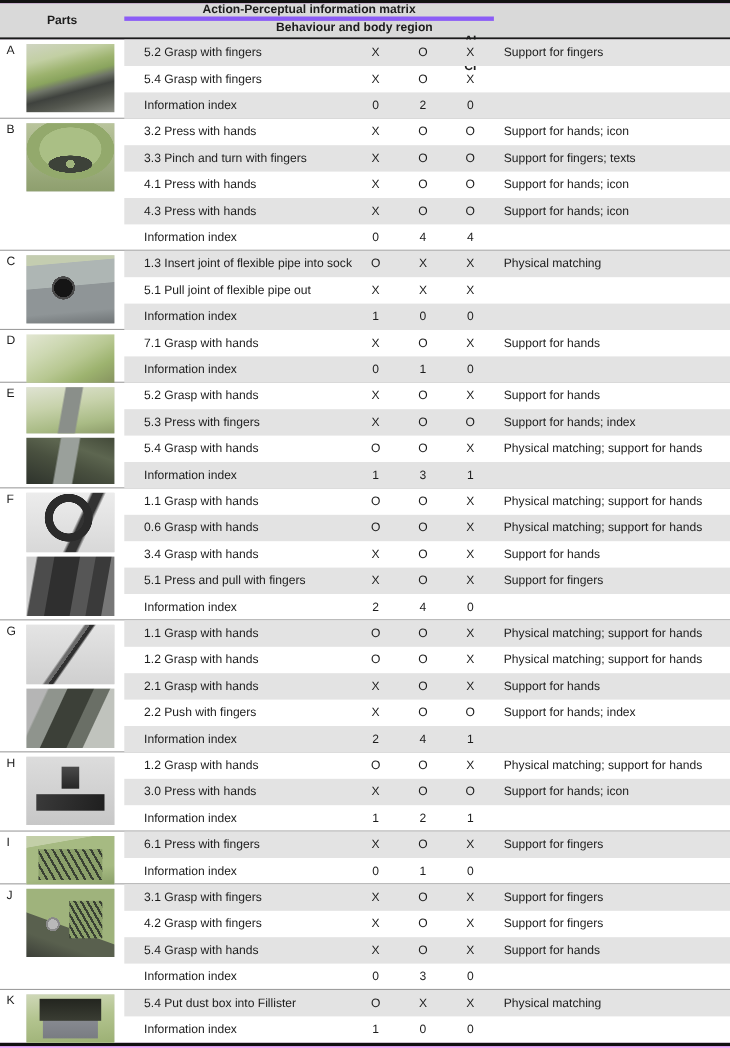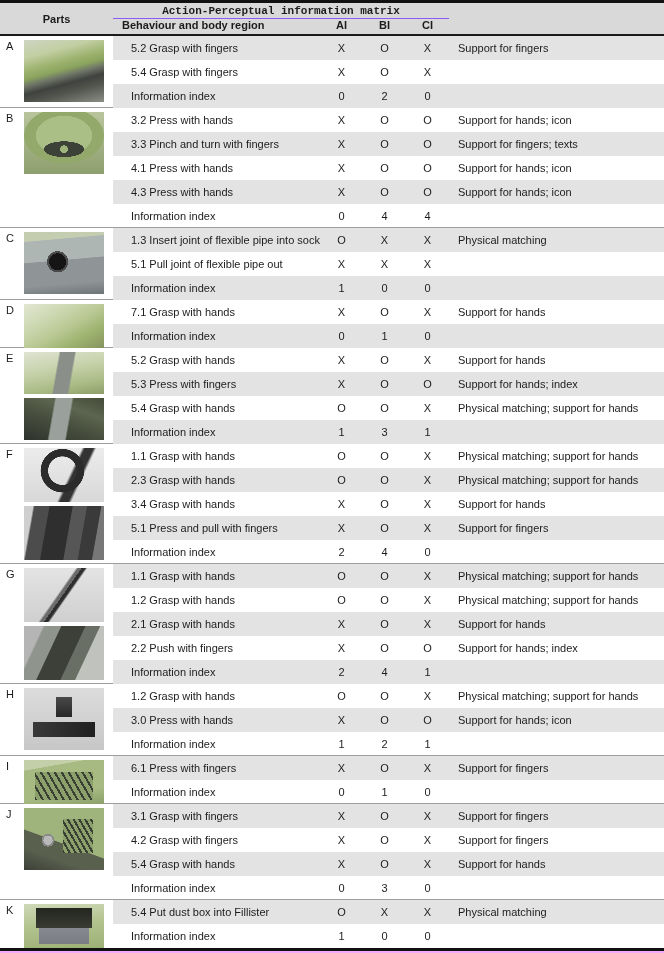--- a/index.html
+++ b/index.html
@@ -11,24 +11,23 @@
   
   .thead{
     display:flex;height:31px;background:#d9d9d9;
     border-bottom:2px solid #1a1a1a;box-sizing:content-box;
     font-weight:bold;font-size:11px;
   }
   .th-parts{width:113px;display:flex;align-items:center;justify-content:center;}
   .th-matrix{width:336px;display:flex;flex-direction:column;}
   .th-matrix-title{
     height:15px;display:flex;align-items:center;justify-content:center;
-    border-bottom:1px solid #8b5cf6;
-    font-family:Liberation Mono, monospace;
+    border-bottom:4px solid #8b5cf6;
   }
-  .th-matrix-sub{height:15px;display:flex;align-items:flex-start;}
+  .th-matrix-sub{height:15px;display:flex;align-items:flex-end;flex-direction:column;}
   .th-behaviour{width:207px;padding-left:9px;box-sizing:border-box;}
   .th-col{width:43px;text-align:center;}
   .th-content{flex:1;display:flex;align-items:center;padding-left:9px;}
   
   .tbody{width:664px;}
   .section{display:flex;background:#fff;}
   .section + .section{border-top:1px solid #9e9e9e;margin-top:-1px;}
   .sec-left{width:113px;position:relative;box-sizing:border-box;}
   .sec-letter{position:absolute;left:6px;top:4px;font-size:11px;}
   .photos{margin-left:24px;padding-top:4px;display:flex;flex-direction:column;gap:4px;}
@@ -309,21 +308,21 @@
         </div>
         <div class="sec-rows">
           <div class="trow">
             <div class="c-beh">1.1 Grasp with hands</div>
             <div class="c-v">O</div>
             <div class="c-v">O</div>
             <div class="c-v">X</div>
             <div class="c-content">Physical matching; support for hands</div>
           </div>
           <div class="trow shaded">
-            <div class="c-beh">2.3 Grasp with hands</div>
+            <div class="c-beh">0.6 Grasp with hands</div>
             <div class="c-v">O</div>
             <div class="c-v">O</div>
             <div class="c-v">X</div>
             <div class="c-content">Physical matching; support for hands</div>
           </div>
           <div class="trow">
             <div class="c-beh">3.4 Grasp with hands</div>
             <div class="c-v">X</div>
             <div class="c-v">O</div>
             <div class="c-v">X</div>

